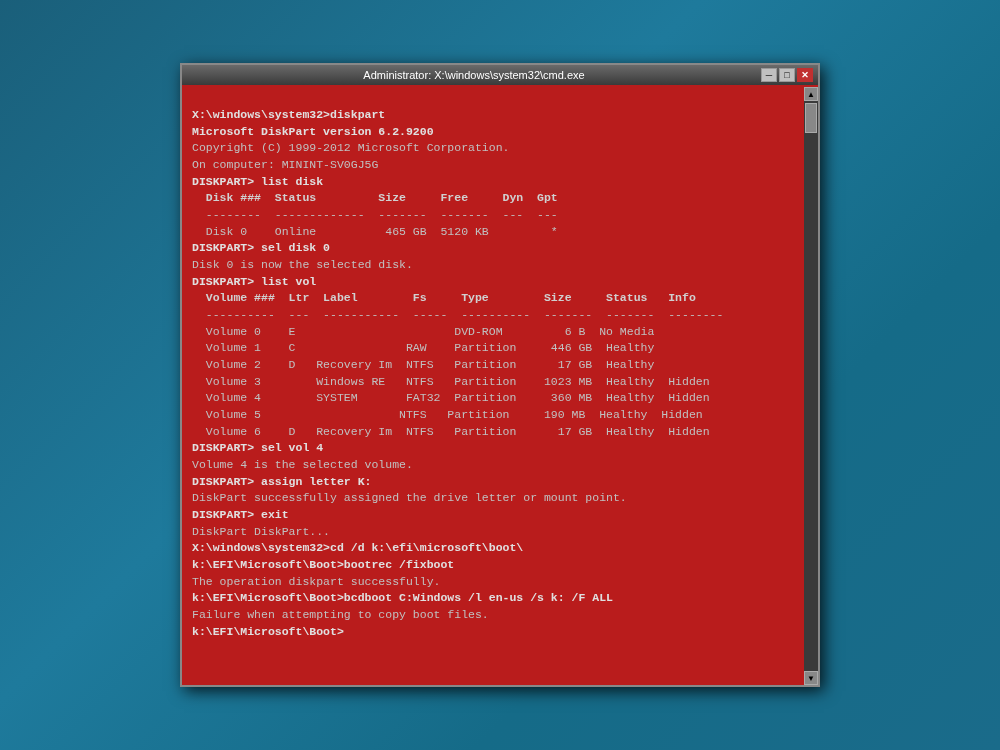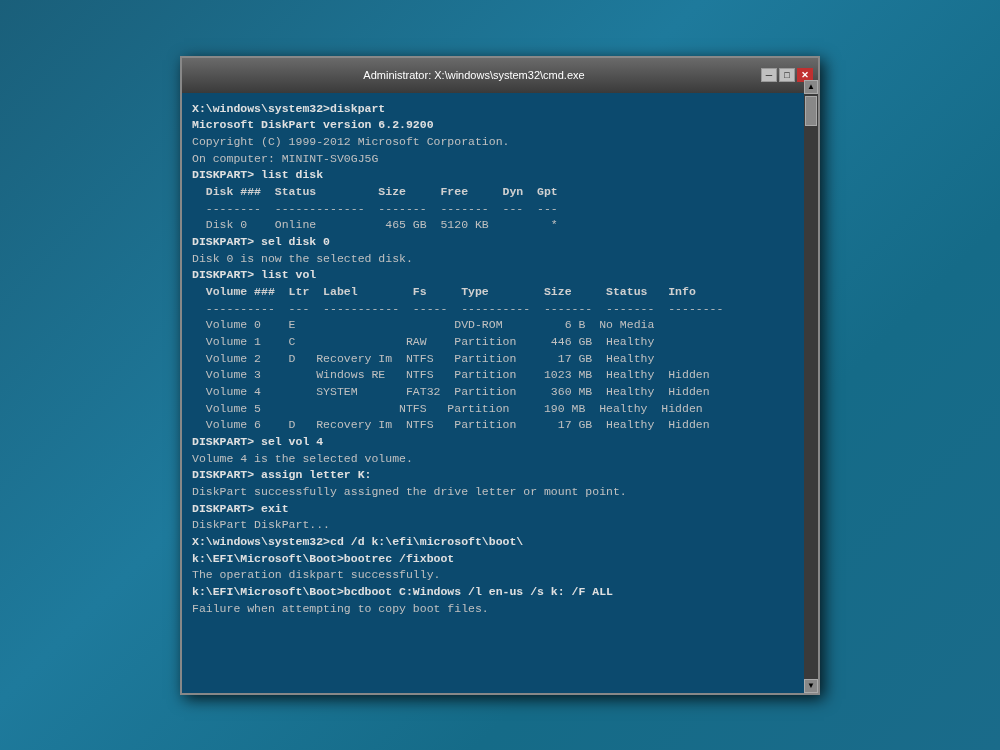--- a/index.html
+++ b/index.html
@@ -26,21 +26,21 @@
       box-shadow: 4px 4px 15px rgba(0,0,0,0.8);
       position: relative;
     }
 
     .title-bar {
       background: linear-gradient(to bottom, #6a6a6a, #3a3a3a);
       display: flex;
       align-items: center;
       justify-content: space-between;
       padding: 3px 5px;
-      height: 35px;
+      height: 20px;
     }
 
     .title-bar-title {
       color: #fff;
       font-family: 'Segoe UI', Tahoma, sans-serif;
       font-size: 11px;
       flex: 1;
       text-align: center;
     }
 
@@ -61,22 +61,22 @@
       font-family: Arial, sans-serif;
       color: #000;
       font-weight: bold;
     }
 
     .tb-btn.minimize { background: #c0c0c0; }
     .tb-btn.maximize { background: #c0c0c0; }
     .tb-btn.close { background: #c03030; color: #fff; border-color: #c03030; }
 
     .console-body {
-      background: #0c4a6e;
-      padding: 8px 10px;
+      background: #b91c1c;
+      padding: 22px 10px;
       font-family: 'Courier New', Courier, monospace;
       font-size: 11.5px;
       color: #c0c0c0;
       line-height: 1.45;
       min-height: 600px;
       overflow: hidden;
     }
 
     .line {
       white-space: pre;
@@ -173,20 +173,21 @@
         <span class="line">DiskPart DiskPart...</span>
         <span class="line"></span>
         <span class="line" style="font-weight: bold; color: rgb(224, 224, 224);">X:\windows\system32&gt;cd /d k:\efi\microsoft\boot\</span>
         <span class="line"></span>
         <span class="line" style="font-weight: bold; color: rgb(224, 224, 224);">k:\EFI\Microsoft\Boot&gt;bootrec /fixboot</span>
         <span class="line">The operation diskpart successfully.</span>
         <span class="line"></span>
         <span class="line" style="font-weight: bold; color: rgb(224, 224, 224);">k:\EFI\Microsoft\Boot&gt;bcdboot C:Windows /l en-us /s k: /F ALL</span>
         <span class="line">Failure when attempting to copy boot files.</span>
         <span class="line"></span>
+        <span class="line" style="font-weight: bold; color: rgb(224, 224, 224);">k:\EFI\Microsoft\Boot&gt;</span>
       </div>
     <div class="scrollbar">
       <div class="scroll-arrow">▲</div>
       <div class="scroll-thumb"></div>
       <div class="scroll-arrow" style="position:absolute;bottom:0;">▼</div>
     </div>
   </div>
 </div>
 
 </body></html>

